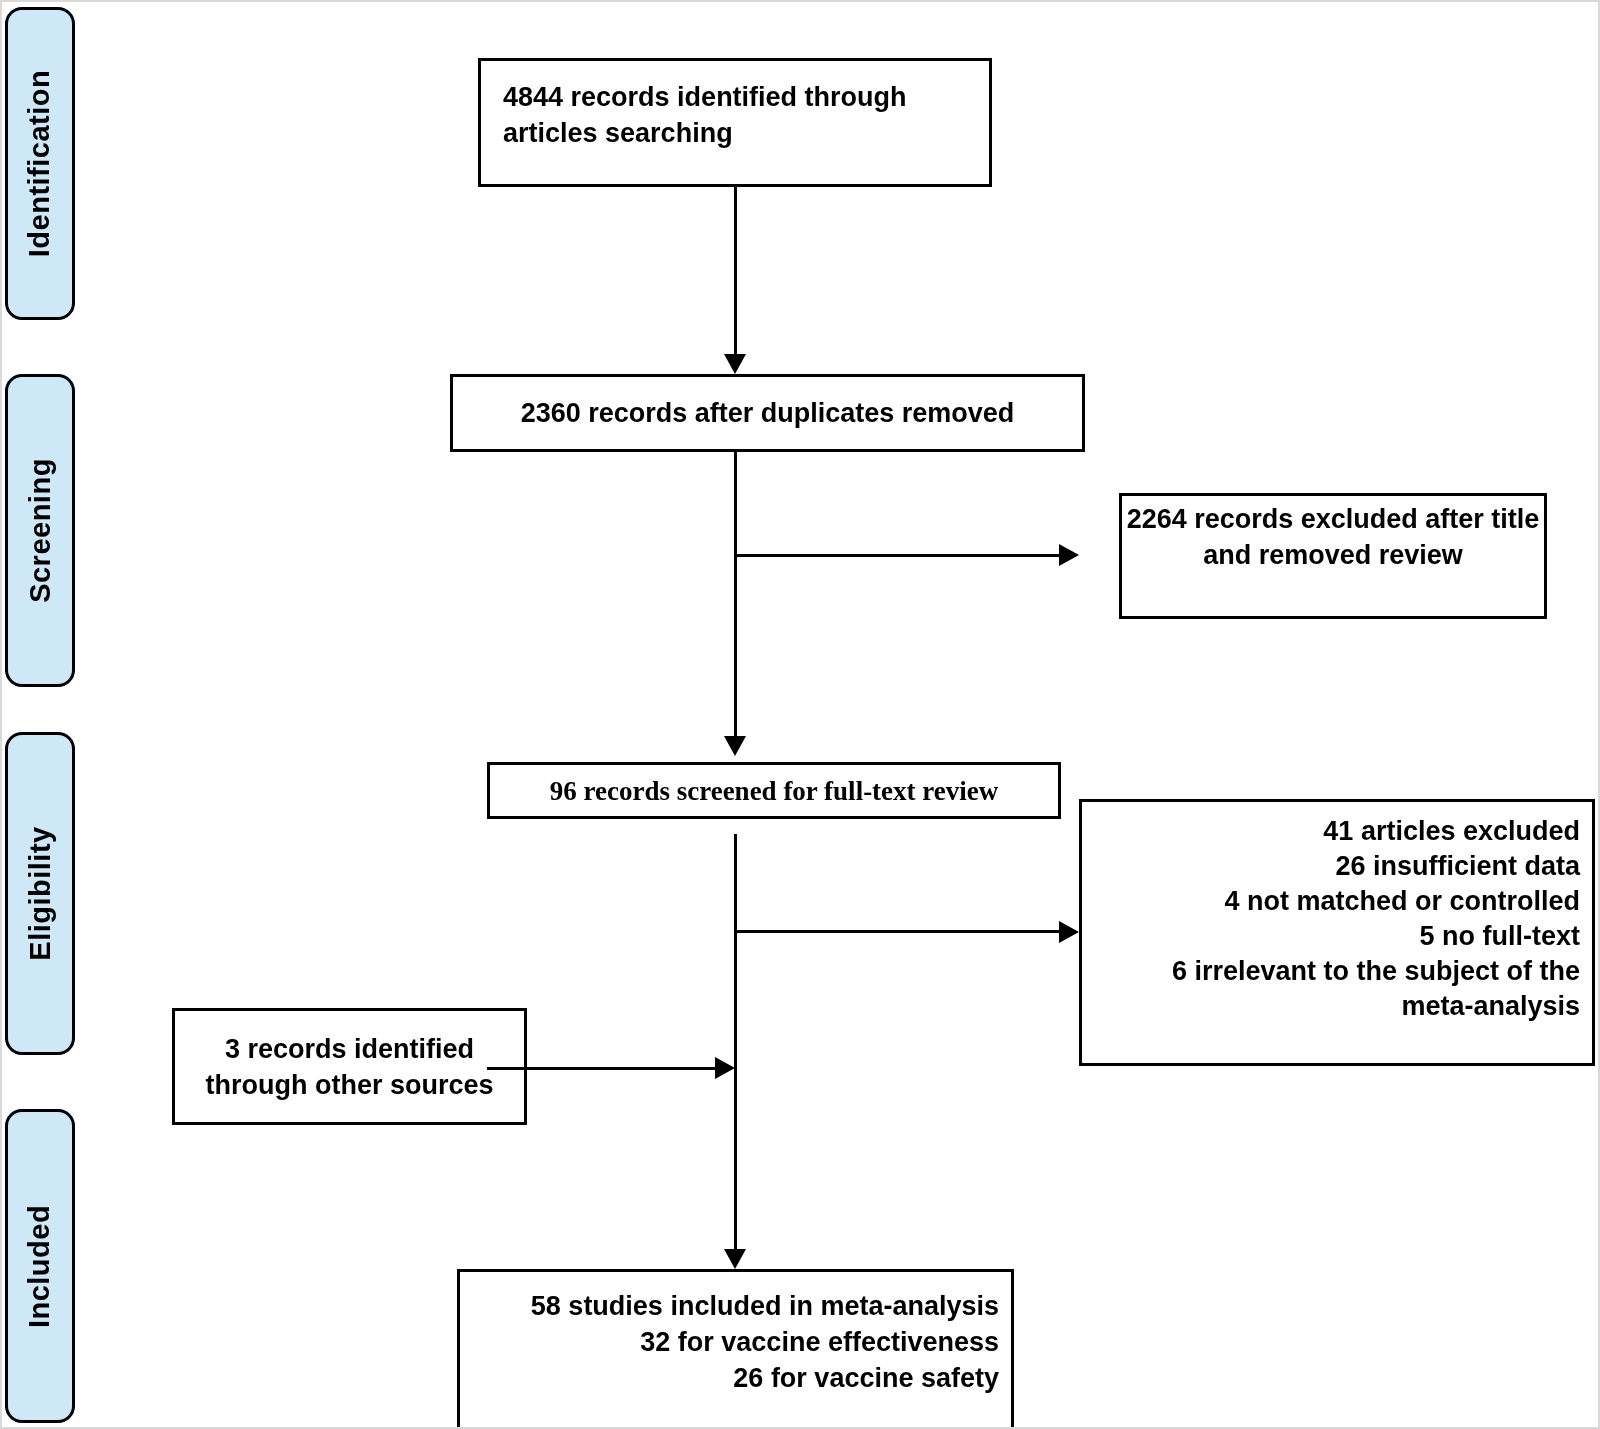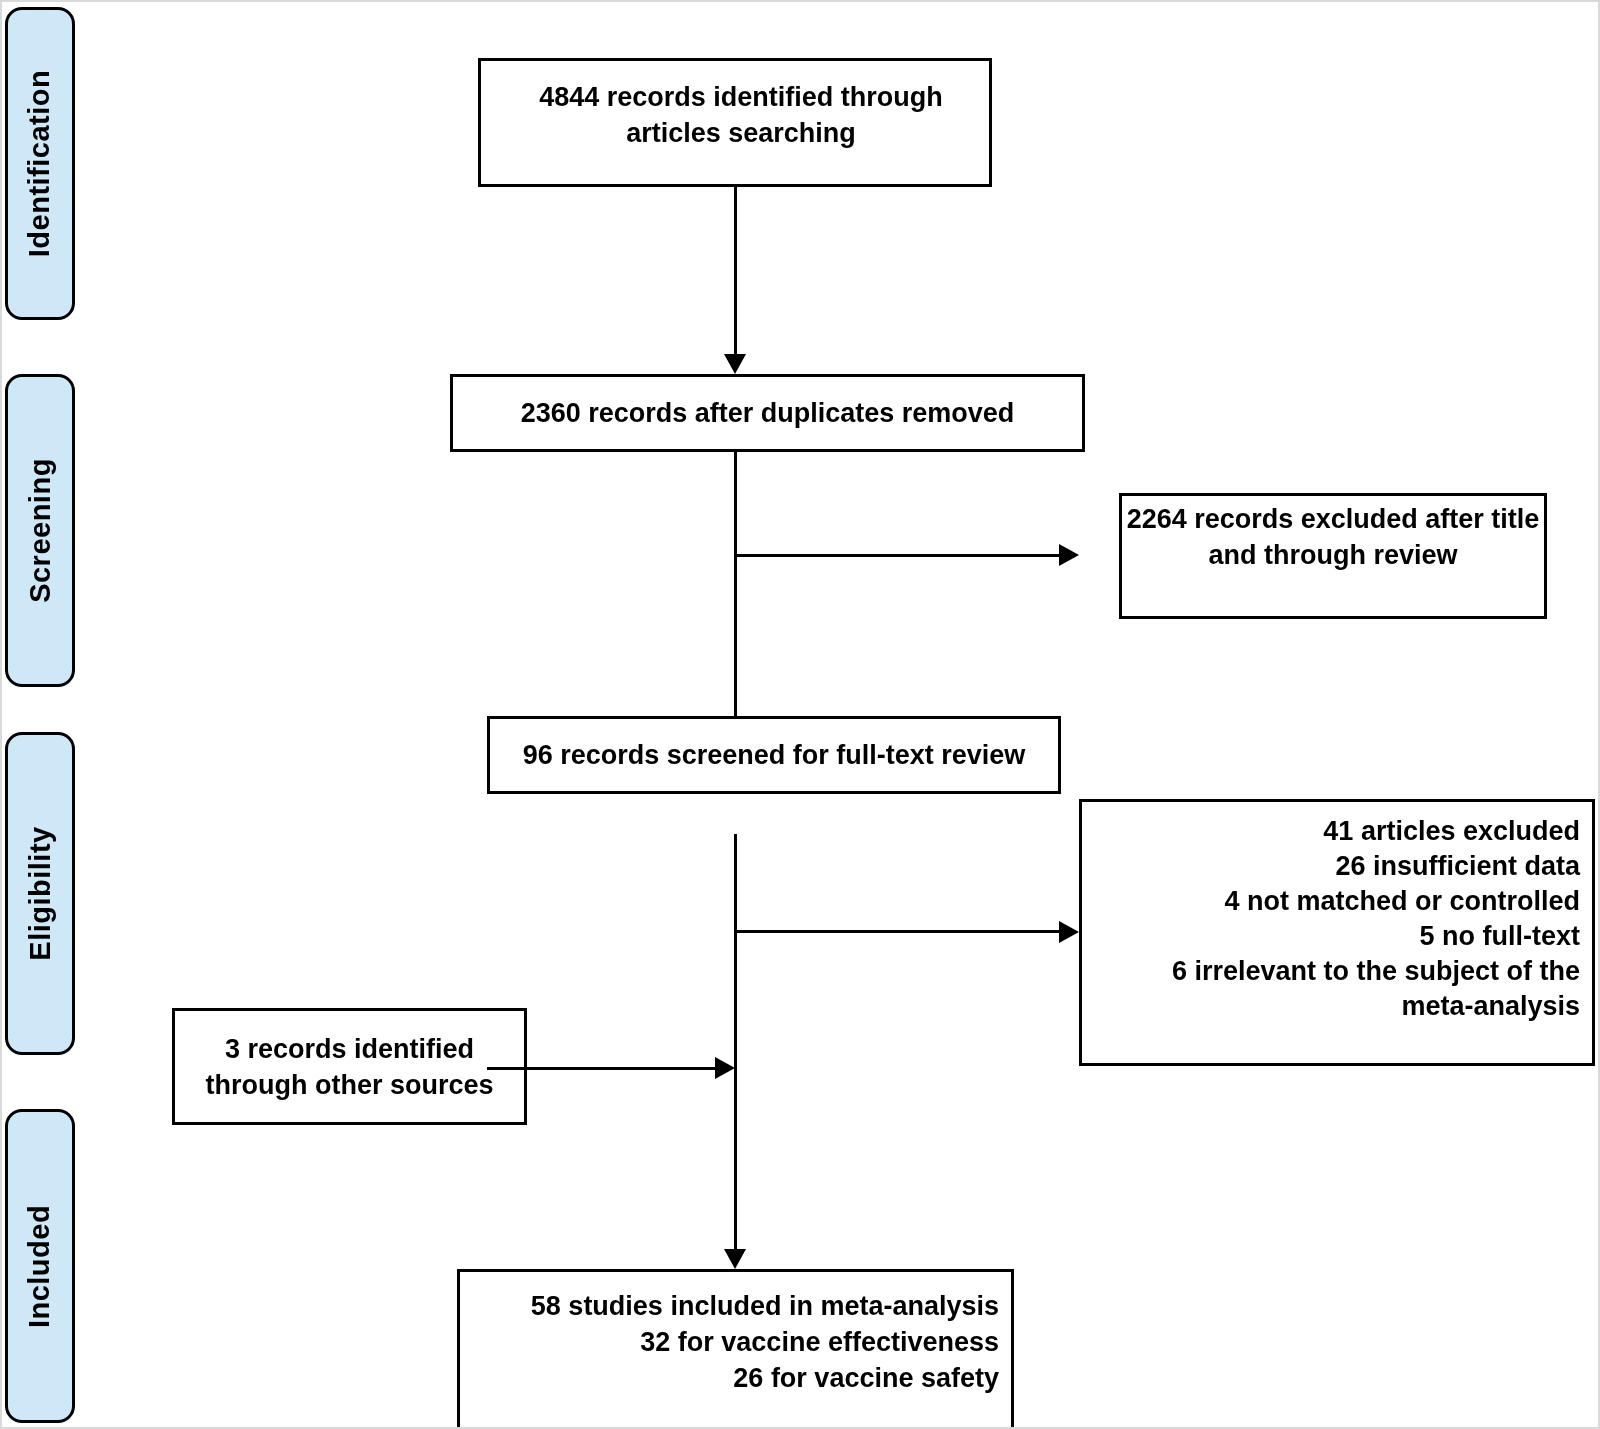--- a/index.html
+++ b/index.html
@@ -48,21 +48,21 @@
     text-align: right;
   }
   .box.centered {
     display: flex;
     flex-direction: column;
     align-items: center;
     justify-content: center;
     text-align: center;
     margin-left: 40px;
   }
-  .box.top-left { padding: 18px 10px 0 22px; text-align: center; }
+  .box.top-left { padding: 18px 10px 0 22px; text-align: left; }
   .line { white-space: nowrap; }
   .line.indent { padding-left: 34px; }
 
   
   .vline, .hline { position: absolute; background: #000000; }
   .vline { width: 3px; }
   .hline { height: 3px; }
   .arrow-down {
     position: absolute;
     width: 0; height: 0;
@@ -109,24 +109,24 @@
   </div>
 
   <div class="vline" style="left:732px;top:450px;height:284px;"></div>
   <div class="arrow-down" style="left:722px;top:734px;"></div>
 
   <div class="hline" style="left:733px;top:552px;width:324px;"></div>
   <div class="arrow-right" style="left:1057px;top:542px;"></div>
 
   <div class="box centered" style="left:1077px;top:491px;width:428px;height:126px;padding-bottom:38px;">
     <div class="line">2264 records excluded after title</div>
-    <div class="line">and through review</div>
+    <div class="line">and removed review</div>
   </div>
 
-  <div class="box centered" style="left:445px;top:714px;width:574px;height:78px;">
+  <div class="box centered" style="left:445px;top:760px;width:574px;height:57px;font-family:Liberation Serif, serif;">
     <div class="line">96 records screened for full-text review</div>
   </div>
 
   <div class="vline" style="left:732px;top:832px;height:415px;"></div>
   <div class="arrow-down" style="left:722px;top:1247px;"></div>
 
   <div class="hline" style="left:733px;top:928px;width:324px;"></div>
   <div class="arrow-right" style="left:1057px;top:919px;"></div>
 
   <div class="box" style="left:1077px;top:797px;width:516px;height:267px;padding:12px 12px 0 20px;line-height:35px;">

